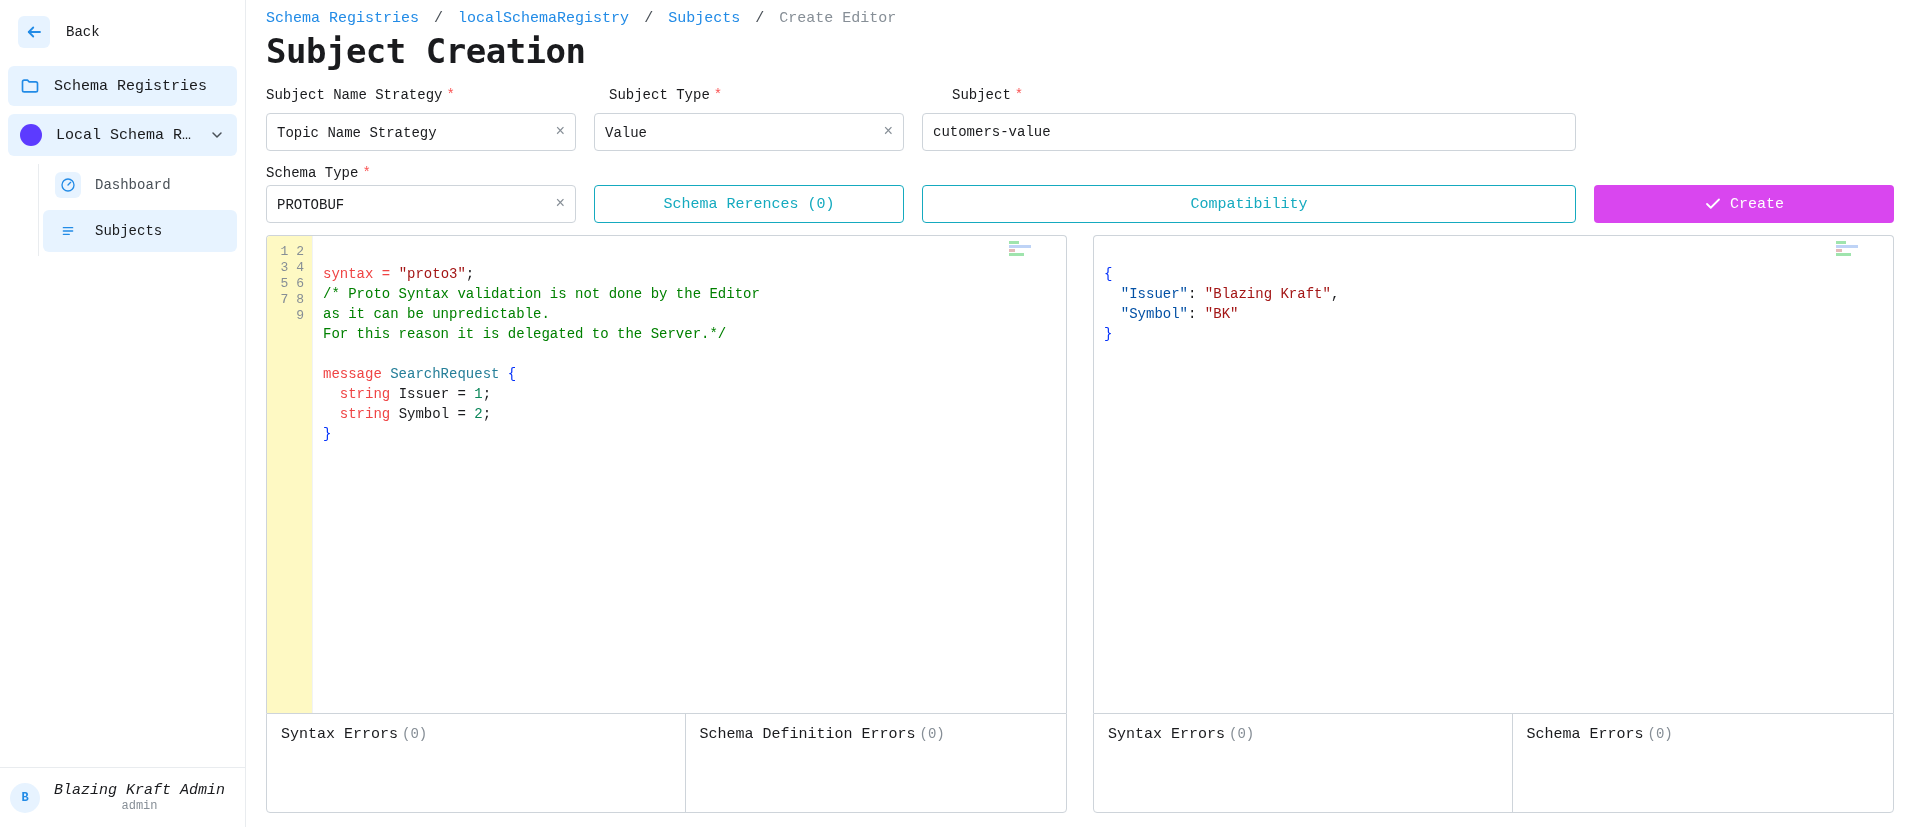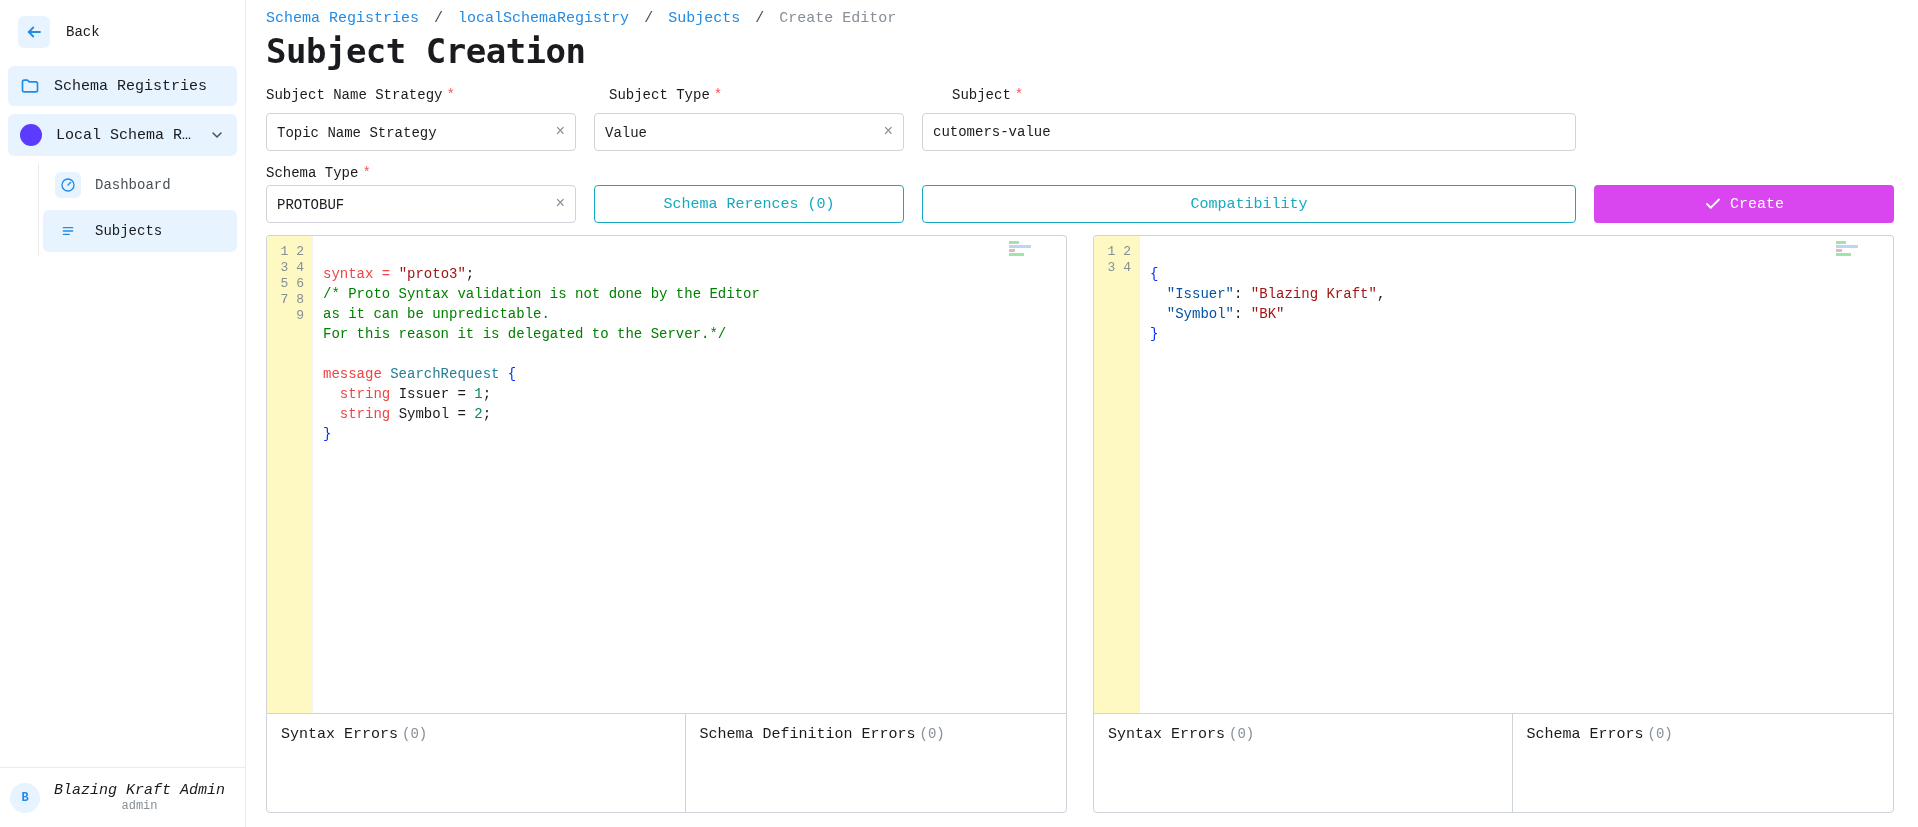--- a/index.html
+++ b/index.html
@@ -393,25 +393,20 @@
           <span class="err-title">Syntax Errors</span><span class="err-count">(0)</span>
         </div>
         <div class="err-cell">
           <span class="err-title">Schema Definition Errors</span><span class="err-count">(0)</span>
         </div>
       </div>
     </div>
 
     <div class="editor-col">
       <div class="code-editor">
-        <div class="gutter" id="gutter-right">1
-2
-3
-4
-</div>
         <div class="code">
 <span class="tok-brace">{</span>
 <span>  </span><span class="tok-key">"Issuer"</span><span>: </span><span class="tok-str">"Blazing Kraft"</span><span>,</span>
 <span>  </span><span class="tok-key">"Symbol"</span><span>: </span><span class="tok-str">"BK"</span>
 <span class="tok-brace">}</span></div>
         <div class="minimap"></div>
       </div>
       <div class="errors-row">
         <div class="err-cell">
           <span class="err-title">Syntax Errors</span><span class="err-count">(0)</span>

